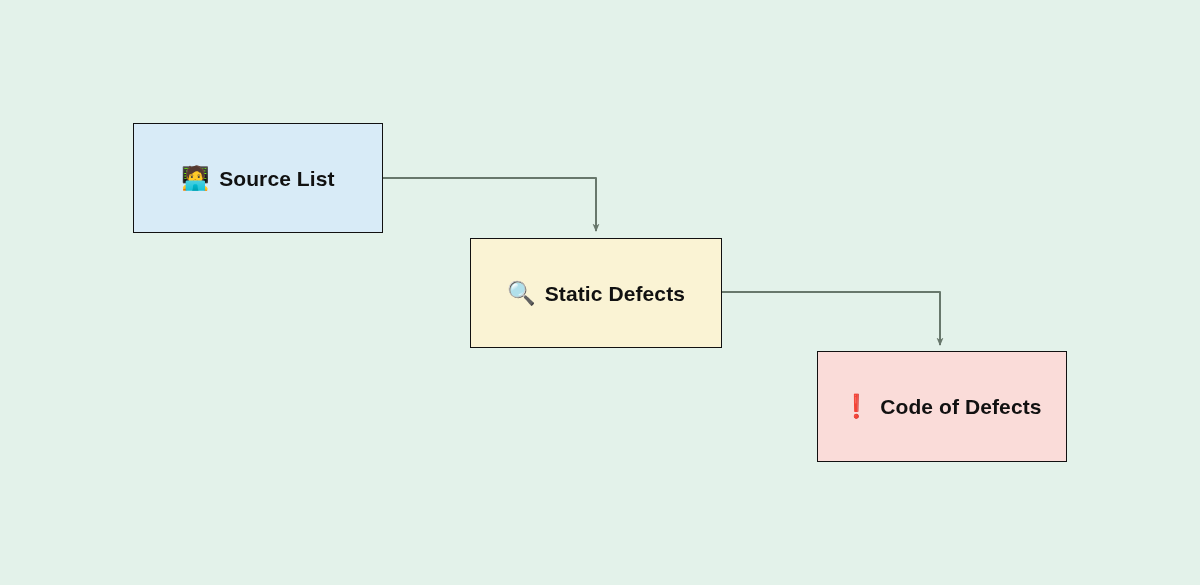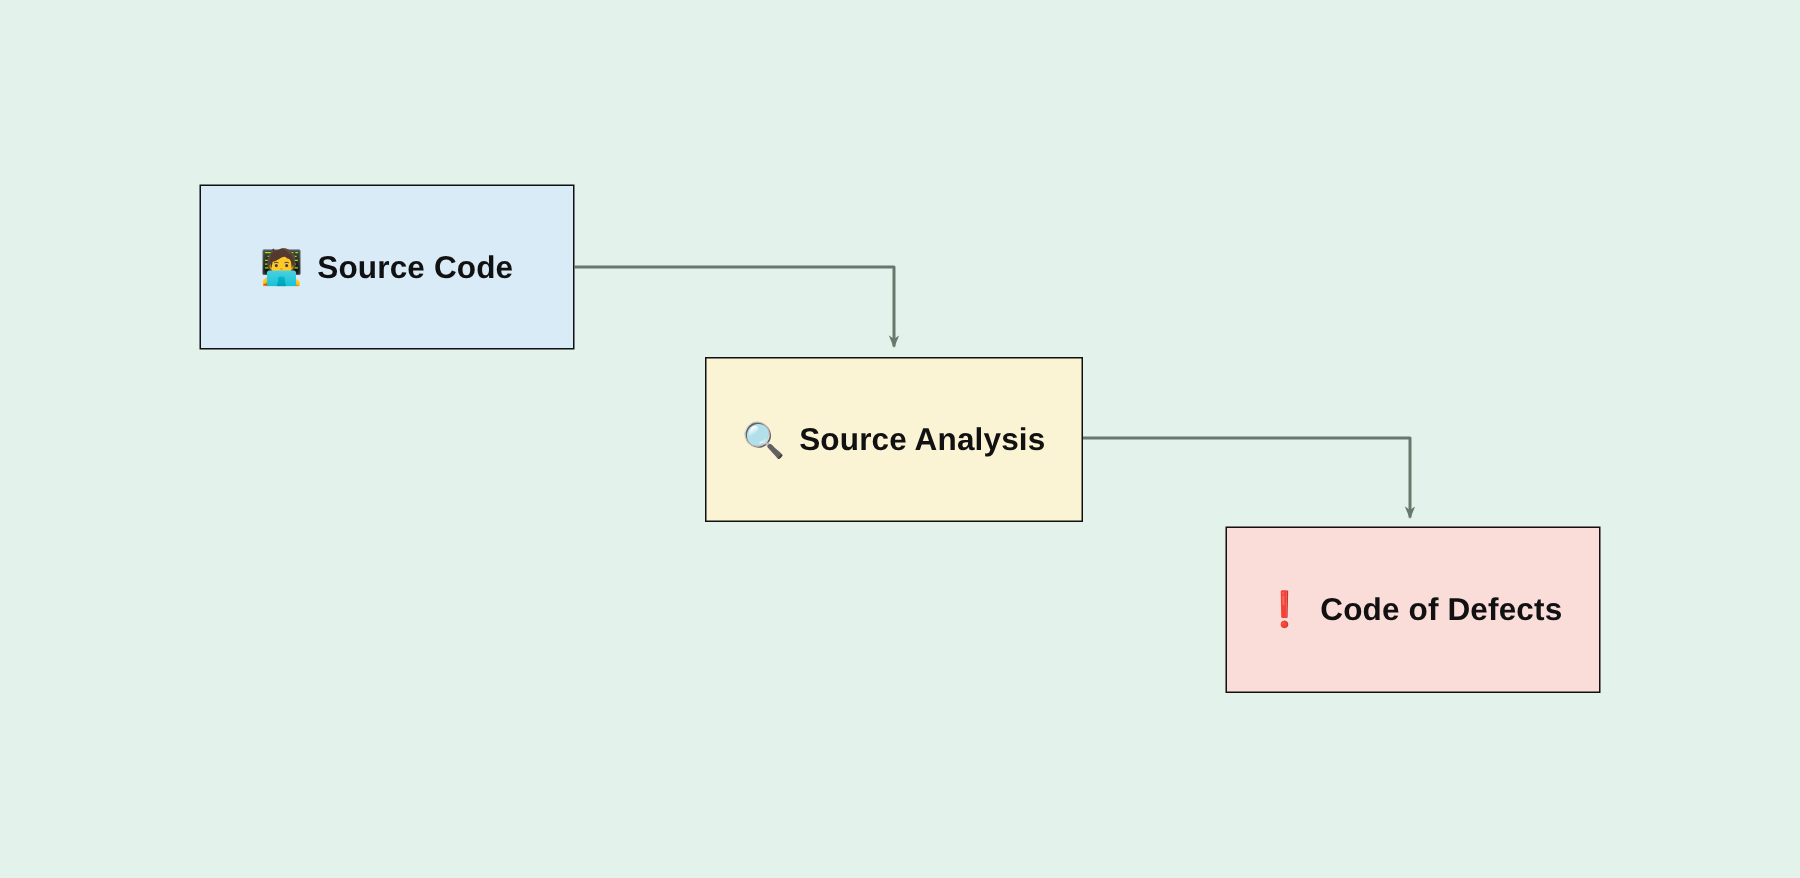--- a/index.html
+++ b/index.html
@@ -63,26 +63,26 @@
       <marker id="arrow" markerWidth="10" markerHeight="8" refX="7.5" refY="3.5" orient="auto" markerUnits="userSpaceOnUse">
         <path class="arrowhead" d="M0,0 L8.5,3.5 L0,7 L2.5,3.5 Z" fill="#68786c"></path>
       </marker>
     </defs>
     <path class="connector" d="M383,178 L596,178 L596,231" fill="none" stroke="#68786c" stroke-width="2" stroke-linejoin="round" marker-end="url(#arrow)"></path>
     <path class="connector" d="M722,292 L940,292 L940,345" fill="none" stroke="#68786c" stroke-width="2" stroke-linejoin="round" marker-end="url(#arrow)"></path>
   </svg>
 
   <div class="node node-source" style="background: rgb(216, 235, 247); border-color: rgb(17, 17, 17); color: rgb(17, 17, 17);">
     <span class="icon">🧑‍💻</span>
-    <span class="label">Source Code</span>
+    <span class="label">Source List</span>
   </div>
 
   <div class="node node-analysis" style="background: rgb(250, 243, 212); border-color: rgb(17, 17, 17); color: rgb(17, 17, 17);">
     <span class="icon">🔍</span>
-    <span class="label">Source Analysis</span>
+    <span class="label">Static Defects</span>
   </div>
 
   <div class="node node-defects" style="background: rgb(250, 220, 217); border-color: rgb(17, 17, 17); color: rgb(17, 17, 17);">
     <span class="icon icon-exclaim">❗</span>
     <span class="label">Code of Defects</span>
   </div>
 
 </div>
 
 </body></html>

